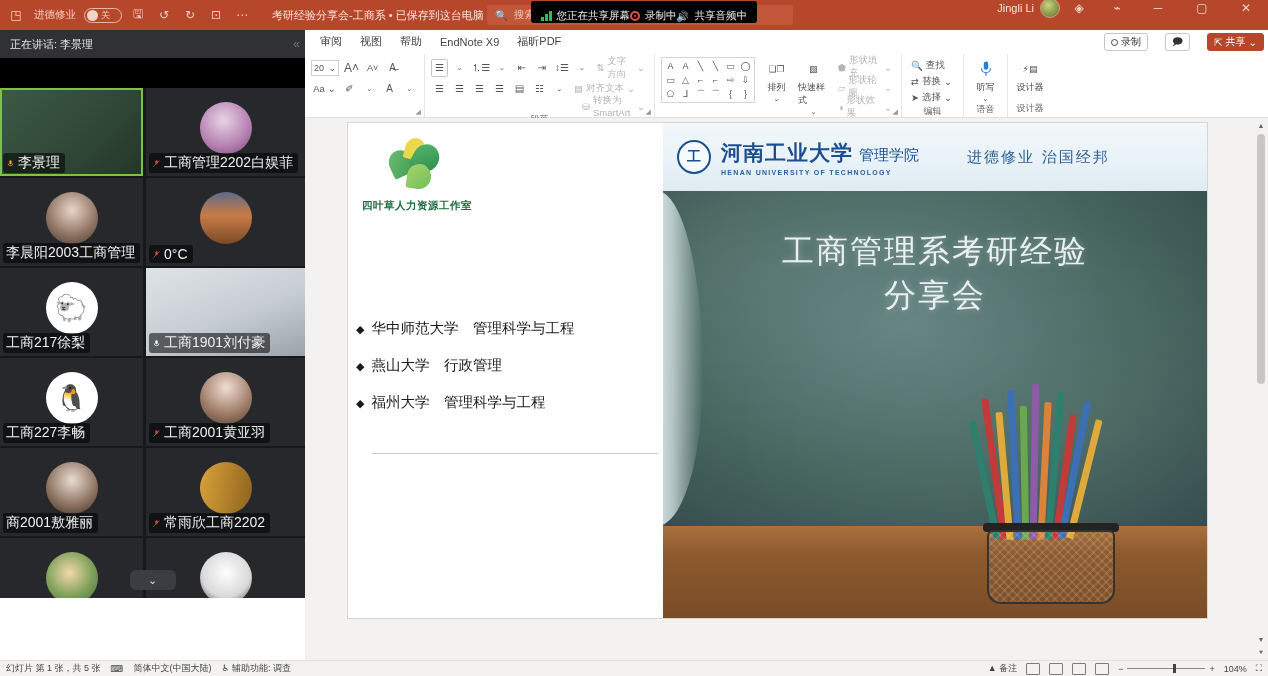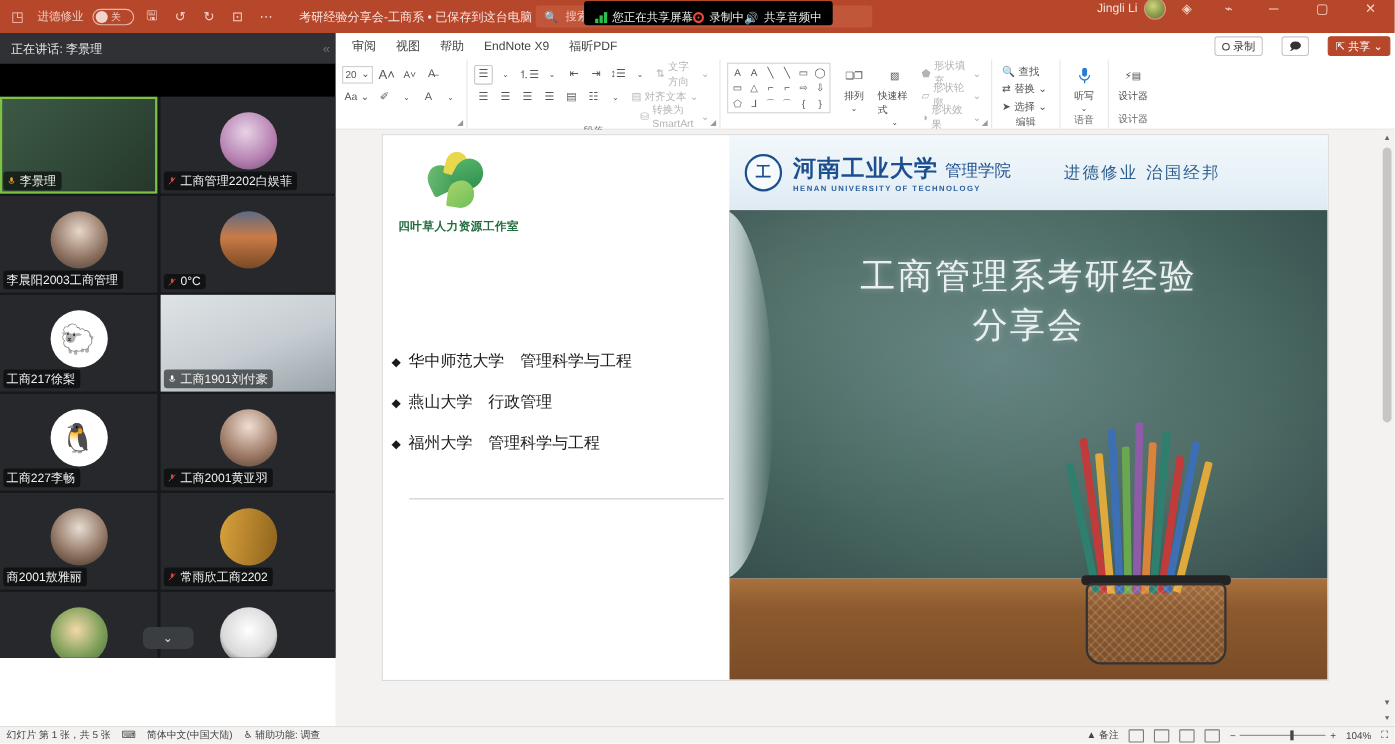--- a/index.html
+++ b/index.html
@@ -231,21 +231,21 @@
   .tile.video-a { background: linear-gradient(135deg,#3d5a46 0%, #2f4636 60%, #253629 100%); }
   .tile.video-b { background: linear-gradient(160deg,#dfe3e6 0%, #c6cdd2 55%, #9aa3aa 100%); }
   .pfp {
     position: absolute; left: 50%; top: 46%; transform: translate(-50%,-50%);
     width: 52px; height: 52px; border-radius: 50%; overflow: hidden;
   }
   .name-chip {
     position: absolute; left: 3px; bottom: 3px; max-width: 96%;
     background: rgba(0,0,0,.55); border-radius: 3px; padding: 1px 5px 1px 3px;
     display: flex; align-items: center; gap: 3px;
-    font-size: 11px; color: #f0f0f0; white-space: nowrap; overflow: hidden;
+    font-size: 14px; color: #f0f0f0; white-space: nowrap; overflow: hidden;
   }
   .mic { width: 9px; height: 9px; flex: 0 0 9px; display: flex; align-items: center; justify-content: center; }
   .mic svg { width: 9px; height: 9px; }
   .collapse-pill {
     position: absolute; left: 50%; transform: translateX(-50%); bottom: 8px;
     width: 46px; height: 20px; background: #3a3d42; border-radius: 6px;
     display: flex; align-items: center; justify-content: center; color: #dcdcdc; font-size: 11px;
   }
 
   

